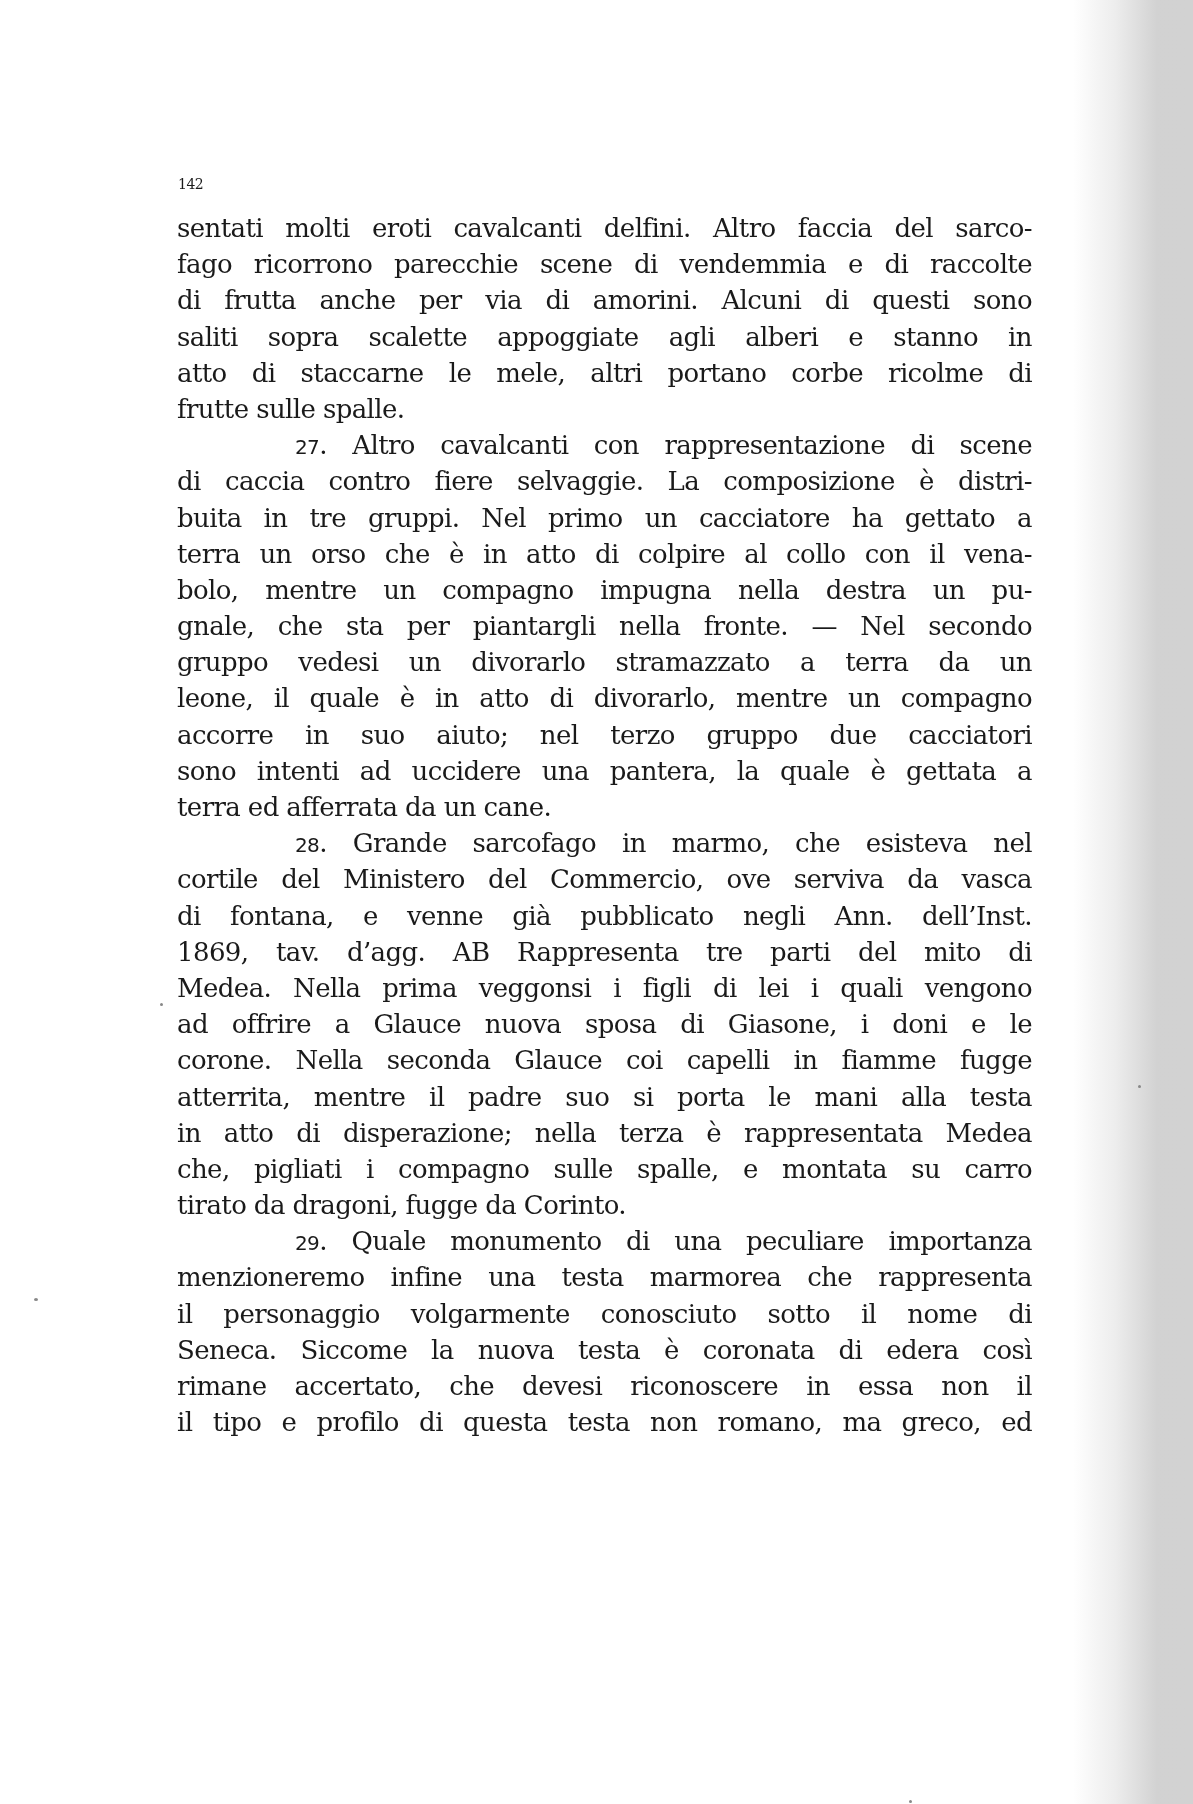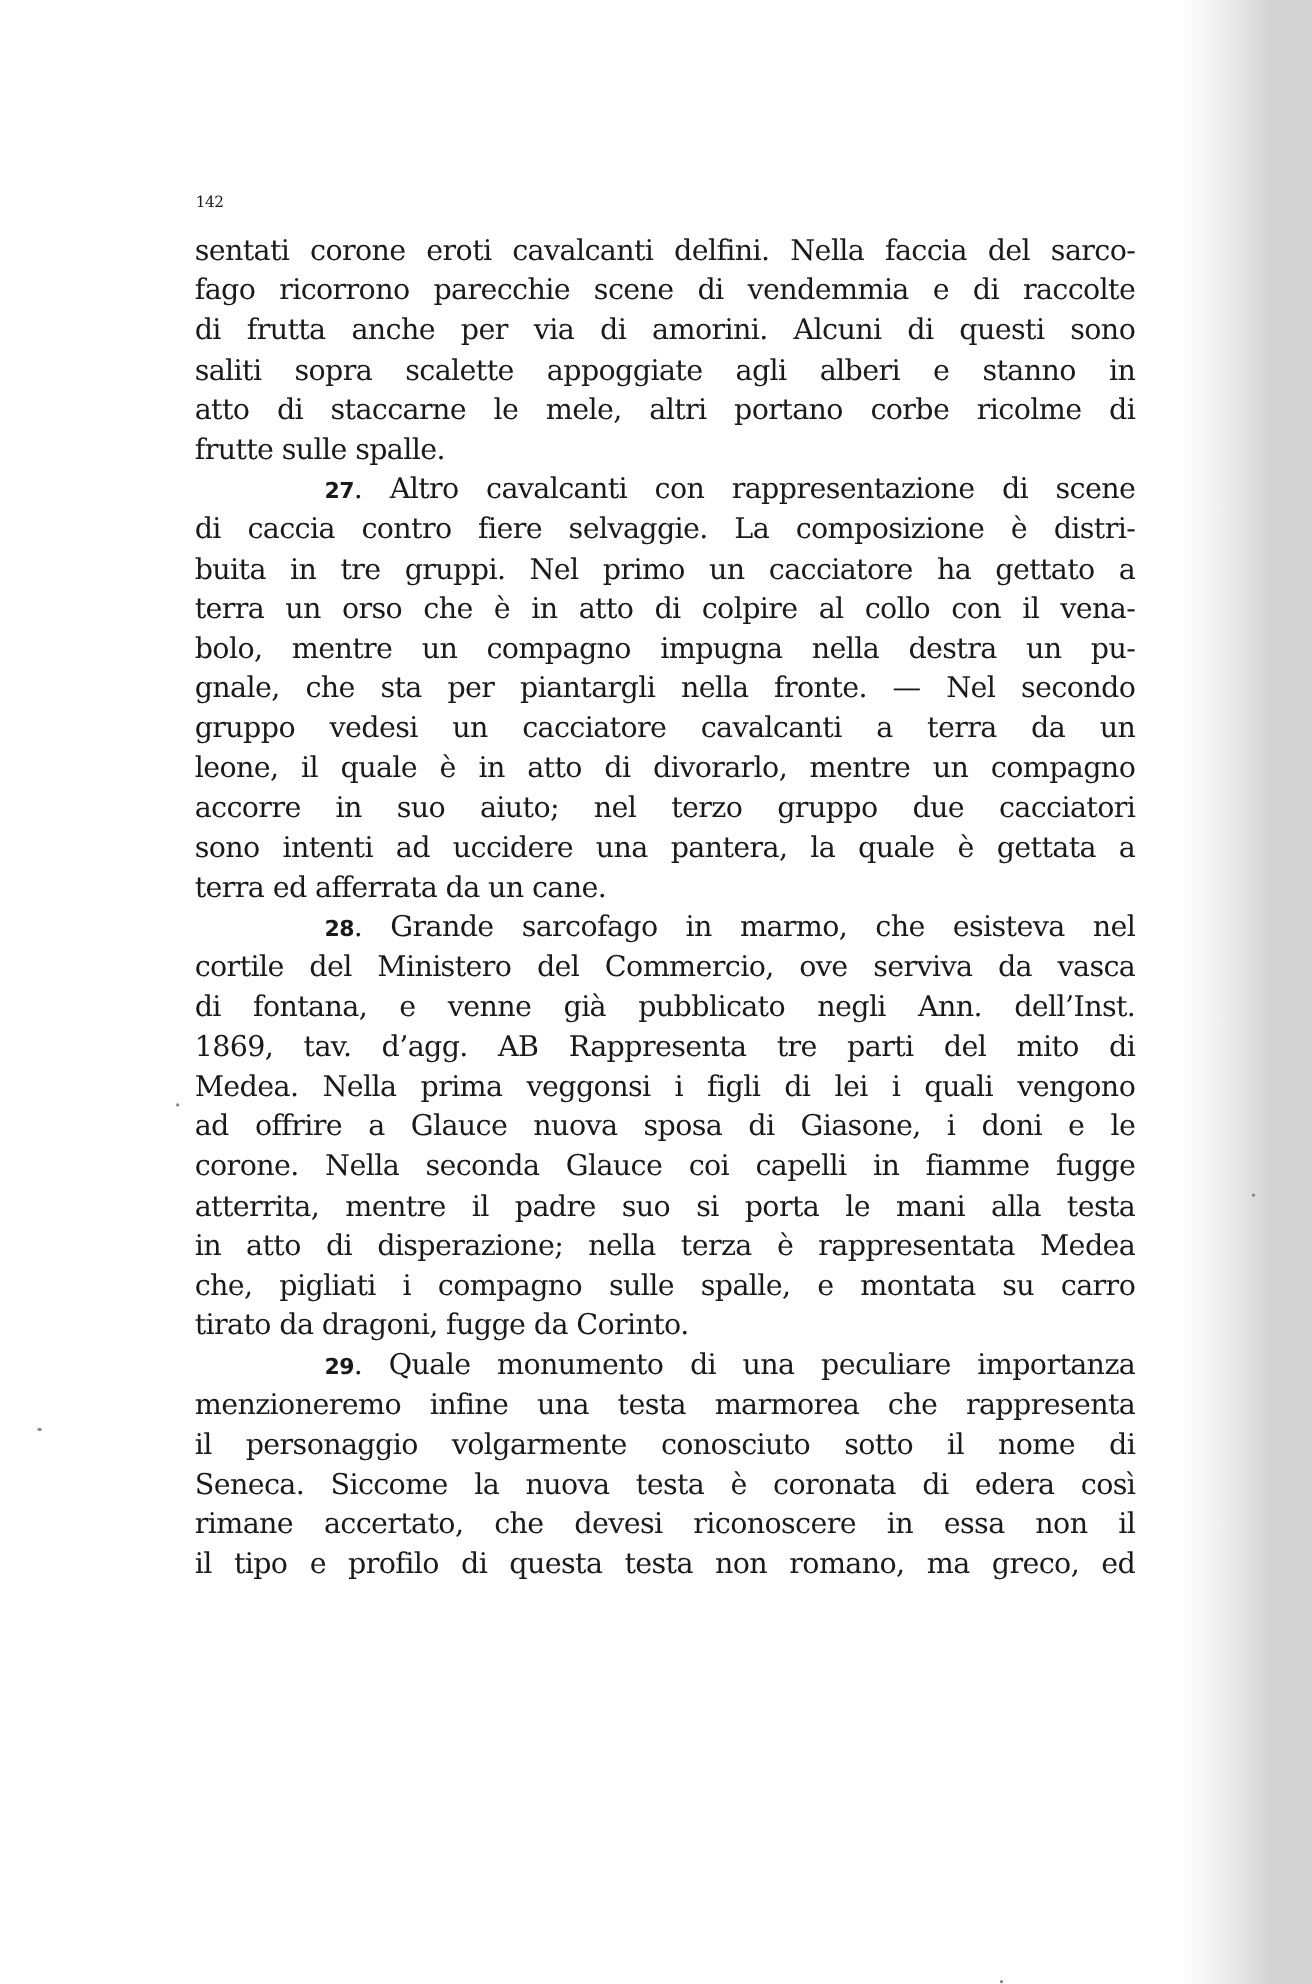--- a/index.html
+++ b/index.html
@@ -25,44 +25,44 @@
     height: 36.2px; line-height: 36.2px;
     font-size: 26px;
     white-space: nowrap;
     text-align: justify;
     text-align-last: justify;
     letter-spacing: -0.6px;
     transform-origin: left center;
   }
   .line.last { text-align-last: left; }
   .line.indent { padding-left: 118px; }
-  .num { font-weight: bold; font-family: "DejaVu Sans", sans-serif; font-size: 20px; }
+  .num { font-weight: normal; font-family: "DejaVu Sans", sans-serif; font-size: 20px; }
   .speck { position: absolute; background: #888; border-radius: 50%; }
 </style>
 </head>
 <body>
 
 <div class="page-shade"></div>
 
 <div class="page-number">142</div>
 
 <div class="text-block" id="text-block">
-    <div class="line"><span>sentati corone eroti cavalcanti delfini. Nella faccia del sarco-</span></div>
+    <div class="line"><span>sentati molti eroti cavalcanti delfini. Altro faccia del sarco-</span></div>
     <div class="line"><span>fago ricorrono parecchie scene di vendemmia e di raccolte</span></div>
     <div class="line"><span>di frutta anche per via di amorini. Alcuni di questi sono</span></div>
     <div class="line"><span>saliti sopra scalette appoggiate agli alberi e stanno in</span></div>
     <div class="line"><span>atto di staccarne le mele, altri portano corbe ricolme di</span></div>
     <div class="line last"><span>frutte sulle spalle.</span></div>
     <div class="line indent"><span class="num">27</span><span>. Altro cavalcanti con rappresentazione di scene</span></div>
     <div class="line"><span>di caccia contro fiere selvaggie. La composizione è distri-</span></div>
     <div class="line"><span>buita in tre gruppi. Nel primo un cacciatore ha gettato a</span></div>
     <div class="line"><span>terra un orso che è in atto di colpire al collo con il vena-</span></div>
     <div class="line"><span>bolo, mentre un compagno impugna nella destra un pu-</span></div>
     <div class="line"><span>gnale, che sta per piantargli nella fronte. — Nel secondo</span></div>
-    <div class="line"><span>gruppo vedesi un cacciatore cavalcanti a terra da un</span></div>
+    <div class="line"><span>gruppo vedesi un divorarlo stramazzato a terra da un</span></div>
     <div class="line"><span>leone, il quale è in atto di divorarlo, mentre un compagno</span></div>
     <div class="line"><span>accorre in suo aiuto; nel terzo gruppo due cacciatori</span></div>
     <div class="line"><span>sono intenti ad uccidere una pantera, la quale è gettata a</span></div>
     <div class="line last"><span>terra ed afferrata da un cane.</span></div>
     <div class="line indent"><span class="num">28</span><span>. Grande sarcofago in marmo, che esisteva nel</span></div>
     <div class="line"><span>cortile del Ministero del Commercio, ove serviva da vasca</span></div>
     <div class="line"><span>di fontana, e venne già pubblicato negli Ann. dell’Inst.</span></div>
     <div class="line"><span>1869, tav. d’agg. AB Rappresenta tre parti del mito di</span></div>
     <div class="line"><span>Medea. Nella prima veggonsi i figli di lei i quali vengono</span></div>
     <div class="line"><span>ad offrire a Glauce nuova sposa di Giasone, i doni e le</span></div>

